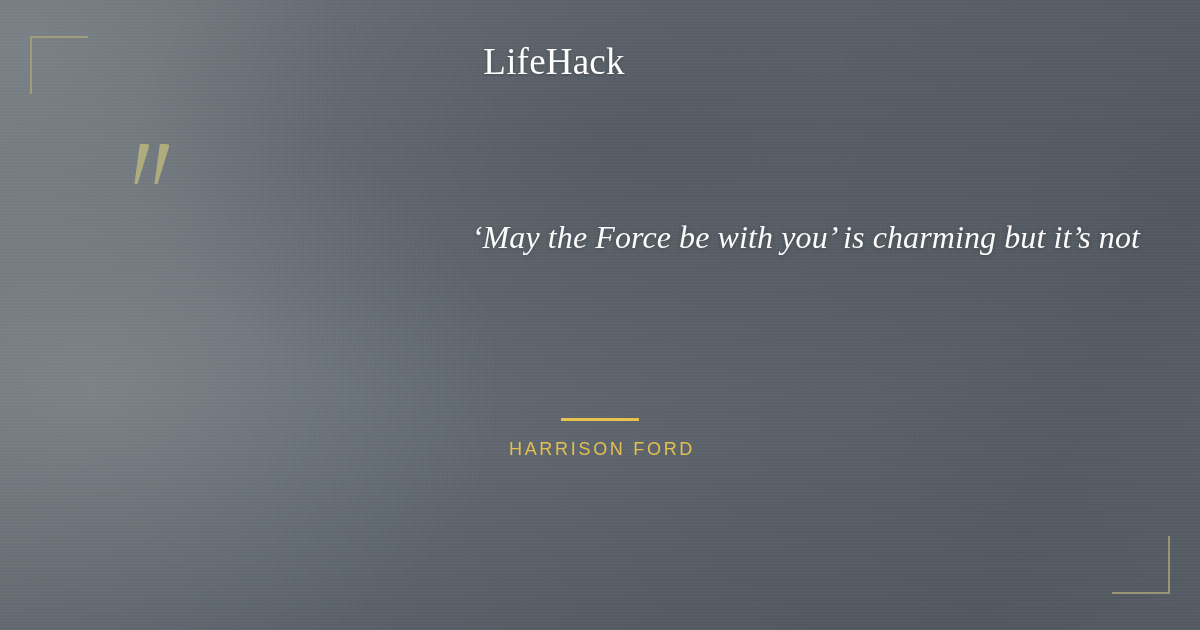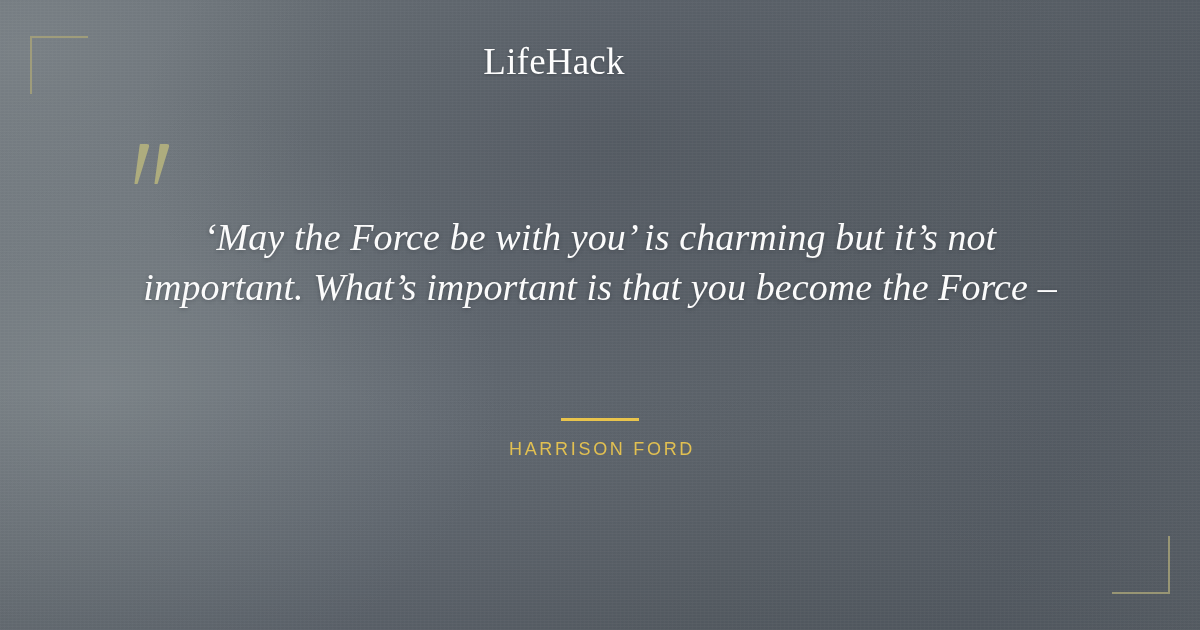--- a/index.html
+++ b/index.html
@@ -139,26 +139,27 @@
   .quote-block {
     position: absolute;
     left: 60px;
     top: 212px;
     width: 1080px;
     text-align: center;
   }
   .quote-line {
     font-family: "Liberation Serif", "DejaVu Serif", serif;
     font-style: italic;
-    font-size: 38px;
+    font-size: 32px;
     line-height: 50px;
     color: #fbfbfb;
     letter-spacing: 0.1px;
     white-space: nowrap;
     text-shadow: 0 1px 4px rgba(28,32,38,0.32);
+    text-align: right;
   }
 
   
   .divider-wrap {
     position: absolute;
     left: 0;
     top: 410px;
     width: 1200px;
     text-align: center;
   }
@@ -203,21 +204,20 @@
 
   <div class="logo">LifeHack</div>
 
   <div class="quote-mark">
     <span class="tick tick-1"></span>
     <span class="tick tick-2"></span>
   </div>
 
   <div class="quote-block">
     <div class="quote-line">‘May the Force be with you’ is charming but it’s not</div>
-    <div class="quote-line">important. What’s important is that you become the Force –</div>
   </div>
 
   <div class="divider-wrap">
     <span class="divider"></span>
   </div>
 
   <div class="attribution">HARRISON FORD</div>
 
 </div>
 

